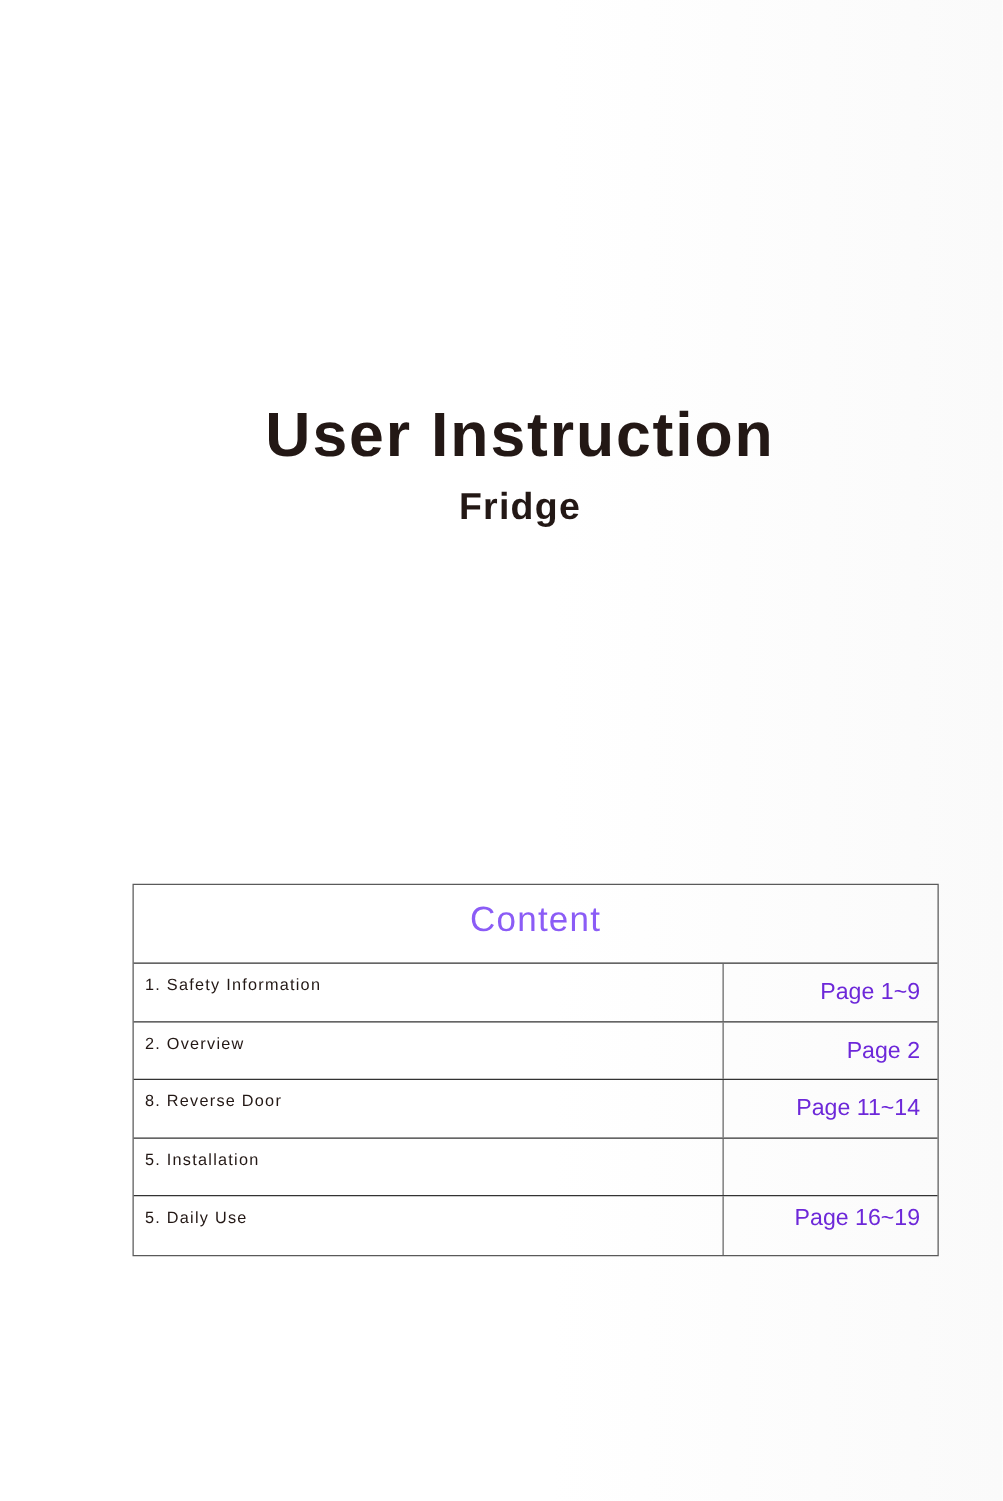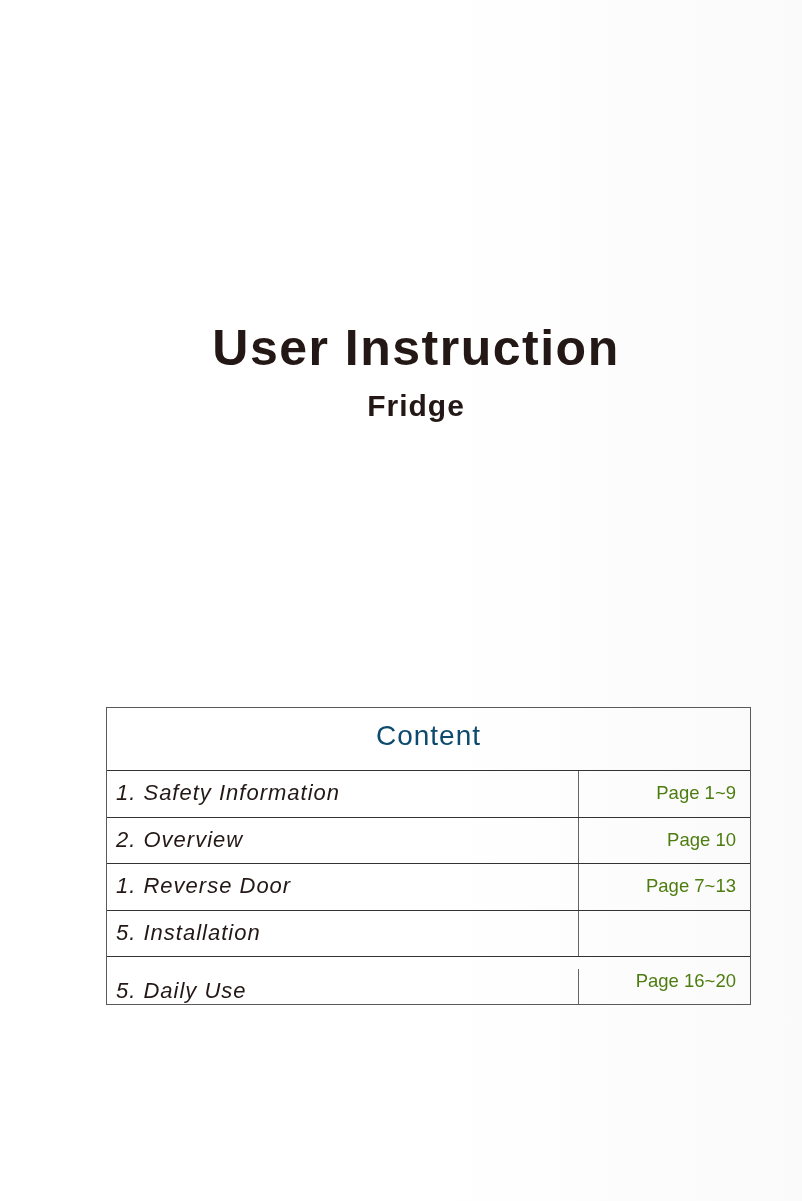--- a/index.html
+++ b/index.html
@@ -51,77 +51,75 @@
       box-sizing: border-box;
     }
     .toc-header {
       height: 63px;
       border-bottom: 1.5px solid #333;
       display: flex;
       align-items: center;
       justify-content: center;
       font-size: 28px;
       letter-spacing: 1px;
-      color: #0c4a6e;
+      color: #8b5cf6;
       padding-bottom: 6px;
       box-sizing: border-box;
     }
     .toc-row {
       display: flex;
       height: 46.5px;
       border-bottom: 1.5px solid #333;
       box-sizing: border-box;
     }
     .toc-row:last-child {
       border-bottom: none;
-      align-items: flex-end;
     }
     .toc-title {
       width: 472px;
       border-right: 1.5px solid #666;
       box-sizing: border-box;
       padding: 9px 0 0 9px;
-      font-size: 22px;
+      font-size: 13px;
       letter-spacing: 1px;
       color: #231815;
-      font-style: italic;
     }
     .toc-page {
       flex: 1;
       text-align: right;
-      padding: 11px 14px 12px 0;
+      padding: 11px 14px 0 0;
       font-size: 18.5px;
-      color: #4d7c0f;
+      color: #6d28d9;
     }
   </style>
 </head>
 <body>
 
 <h1 class="title">User Instruction</h1>
 <h2 class="subtitle">Fridge</h2>
 
 <div class="toc">
   <div class="toc-header">Content</div>
 
   <div class="toc-row">
     <div class="toc-title">1. Safety Information</div>
     <div class="toc-page">Page 1~9</div>
   </div>
 
   <div class="toc-row">
     <div class="toc-title">2. Overview</div>
-    <div class="toc-page">Page 10</div>
+    <div class="toc-page">Page 2</div>
   </div>
 
   <div class="toc-row">
-    <div class="toc-title">1. Reverse Door</div>
-    <div class="toc-page">Page 7~13</div>
+    <div class="toc-title">8. Reverse Door</div>
+    <div class="toc-page">Page 11~14</div>
   </div>
 
   <div class="toc-row">
     <div class="toc-title">5. Installation</div>
   </div>
 
   <div class="toc-row">
     <div class="toc-title">5. Daily Use</div>
-    <div class="toc-page" style="padding-top:6px;">Page 16~20</div>
+    <div class="toc-page" style="padding-top:6px;">Page 16~19</div>
   </div>
 </div>
 
 </body></html>

